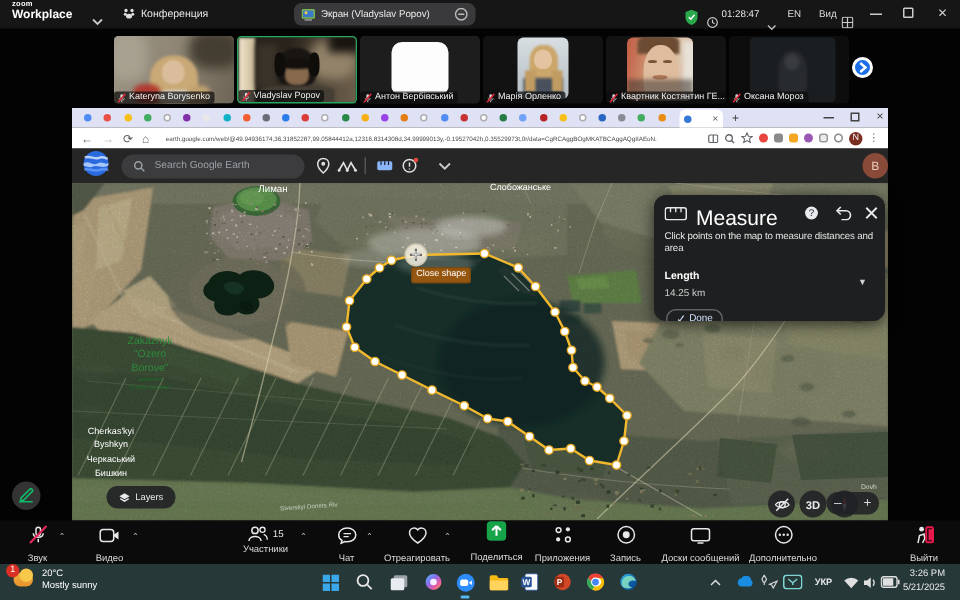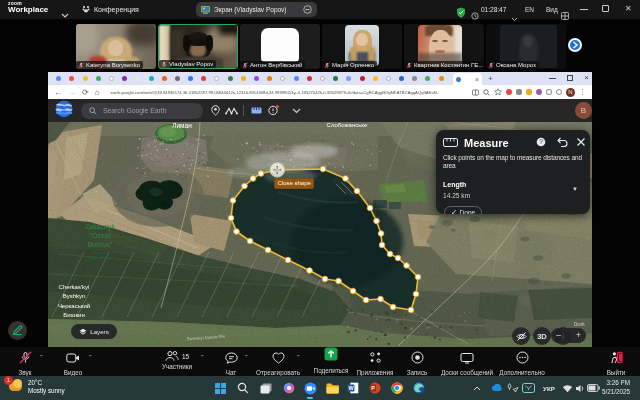--- a/index.html
+++ b/index.html
@@ -30,21 +30,21 @@
 #urlbox{margin-left:8px;font-size:4.2px;color:#4a4a4a;white-space:nowrap;display:flex;align-items:center;gap:3px;max-width:330px;overflow:hidden;}
 #urlicons{position:absolute;right:6px;top:0;height:14px;display:flex;align-items:center;gap:4px;}
 .exd{width:6px;height:6px;border-radius:2px;}
 #gebar{position:absolute;left:0;top:27px;width:544px;height:23px;background:#262626;}
 #gesearch{position:absolute;left:33px;top:3.5px;width:122px;height:16px;background:#3c3c3e;border-radius:8px;display:flex;align-items:center;color:#9aa0a6;}
 #gesearch .stxt{margin-left:6px;font-size:6.8px;}
 .geic{position:absolute;top:4px;height:15px;display:flex;align-items:center;justify-content:center;}
 #bavatar{position:absolute;left:527px;top:3px;width:17px;height:17px;border-radius:50%;background:#8a4a3a;color:#e8c8b8;font-size:8px;display:flex;align-items:center;justify-content:center;}
 
 #mpanel{position:absolute;left:388px;top:58px;width:154px;height:84px;background:#1e1f20;border-radius:8px;color:#e8eaed;box-shadow:0 2px 10px rgba(0,0,0,.65);overflow:hidden;}
-#mpanel .mtitle{position:absolute;left:28px;top:7px;font-size:11px;font-weight:bold;color:#fff;}
+#mpanel .mtitle{position:absolute;left:28px;top:7px;font-size:14px;font-weight:normal;color:#fff;}
 #mpanel .mbody{position:absolute;left:7px;top:24px;width:142px;font-size:6.5px;line-height:8.2px;color:#e3e3e3;letter-spacing:-0.1px;}
 #mpanel .mlen{position:absolute;left:7px;top:51px;font-size:7px;font-weight:bold;color:#fff;}
 #mpanel .mval{position:absolute;left:7px;top:62px;font-size:6.6px;color:#cfcfcf;}
 #mpanel .mdrop{position:absolute;right:12px;top:56px;color:#cfcfcf;font-size:6px;}
 #donebtn{position:absolute;left:8px;top:76px;width:38px;height:13px;border:1px solid #5f6368;border-radius:7px;color:#cfe0fb;font-size:6.6px;display:flex;align-items:center;justify-content:center;gap:2px;background:transparent;}
 
 #closeshape{position:absolute;left:226px;top:106px;background:#95570f;border:1px solid #7a4a10;border-radius:2px;color:#fff;font-size:6px;line-height:7.5px;padding:0.5px 2.5px;}
 
 #layers{position:absolute;left:23px;top:252px;width:46px;height:15px;background:rgba(32,33,36,.9);border-radius:8px;color:#e8eaed;font-size:6.2px;display:flex;align-items:center;justify-content:center;gap:3px;}
 .mapbtn{position:absolute;width:18px;height:18px;border-radius:50%;background:rgba(32,33,36,.88);color:#e8eaed;display:flex;align-items:center;justify-content:center;font-size:7px;margin-left:24px;}

